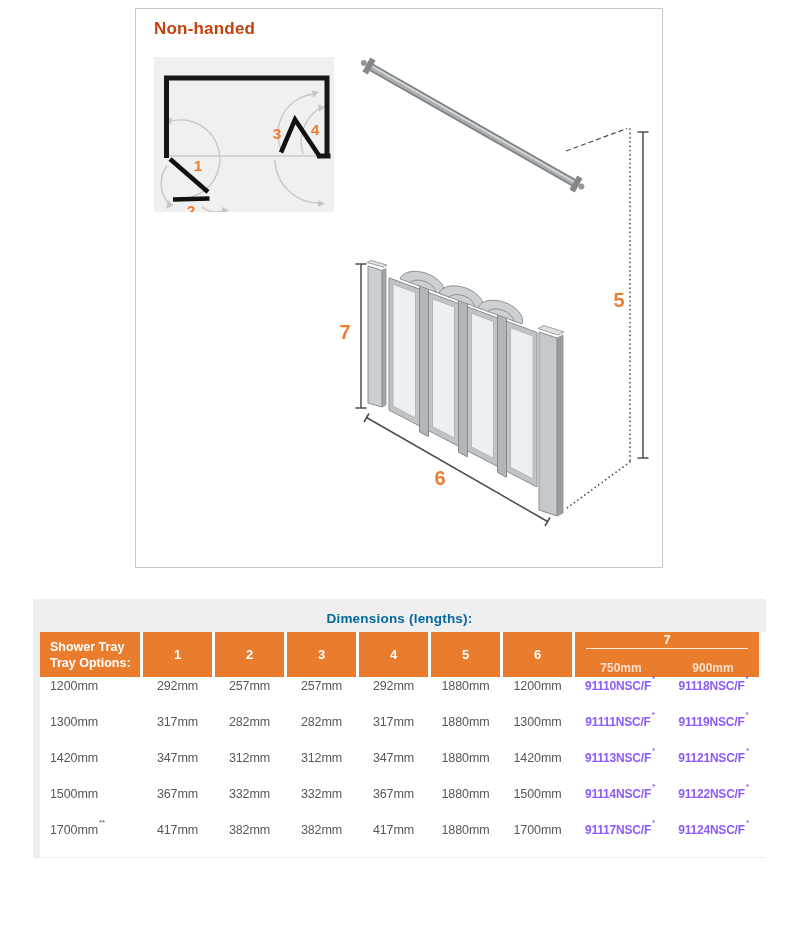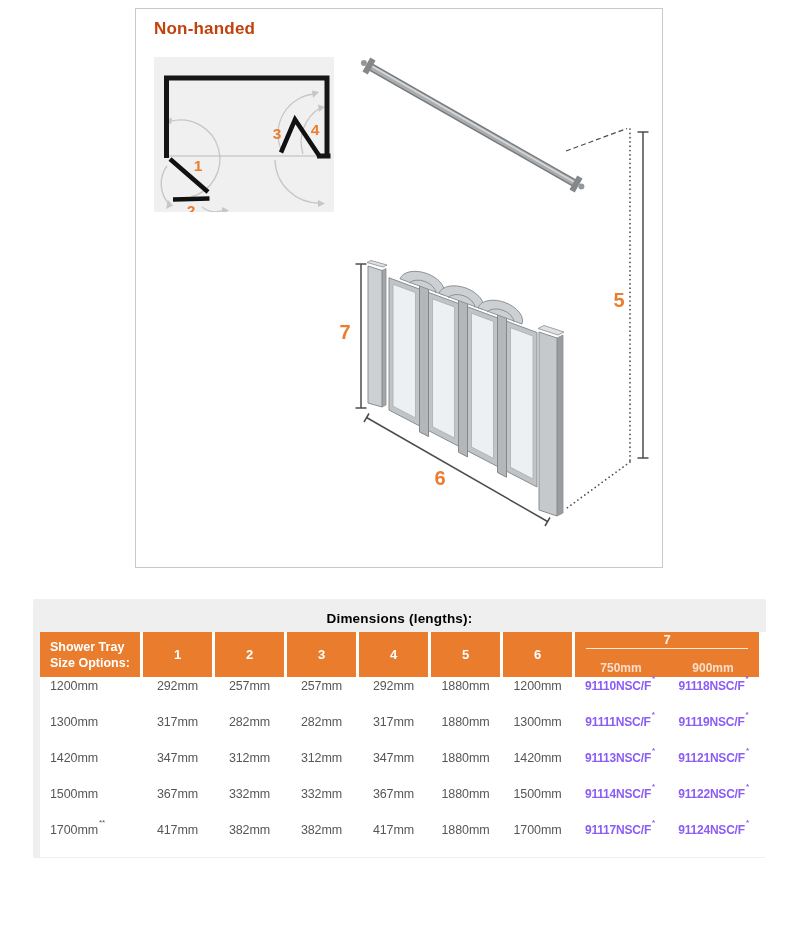--- a/index.html
+++ b/index.html
@@ -22,21 +22,21 @@
   svg text{font-family:"Liberation Sans", sans-serif;font-weight:bold;fill:#EC7C2F;}
   .num-small{font-size:15.5px;}
   .num-big{font-size:20px;}
   
   .dims-section{
     position:absolute;left:33px;top:599px;width:733px;height:259px;
     background:#efefef;border-radius:2px;box-sizing:border-box;padding:5px;
   }
   .dims-caption{
     margin-top:7px;text-align:center;
-    font-size:13.5px;font-weight:bold;color:#000000;letter-spacing:.2px;
+    font-size:13.5px;font-weight:bold;color:#0369a1;letter-spacing:.2px;
   }
   .dims-grid{
     margin:6px 2px 0 2px;width:752px;
     display:grid;
     grid-template-columns:100px 69px 69px 69px 69px 69px 69px 90px 91px;
     grid-auto-rows:auto;gap:2px 3px;
     background:#ffffff;
   }
   .hcell{
     background:#E97C2D;color:#ffffff;height:45px;
@@ -170,21 +170,21 @@
     <text class="num-big" x="104" y="429" text-anchor="middle">6</text>
   </svg>
 </div>
 
 <div class="dims-section">
   <div class="dims-caption">Dimensions (lengths):</div>
   <div class="dims-grid">
 
     <div class="hcell first">
       <span>Shower Tray</span>
-      <span>Size Options:</span>
+      <span>Tray Options:</span>
     </div>
     <div class="hcell">1</div>
     <div class="hcell">2</div>
     <div class="hcell">3</div>
     <div class="hcell">4</div>
     <div class="hcell">5</div>
     <div class="hcell">6</div>
     <div class="hcell merged">
       <span class="merged-top">7</span>
       <span class="merged-rule"></span>

